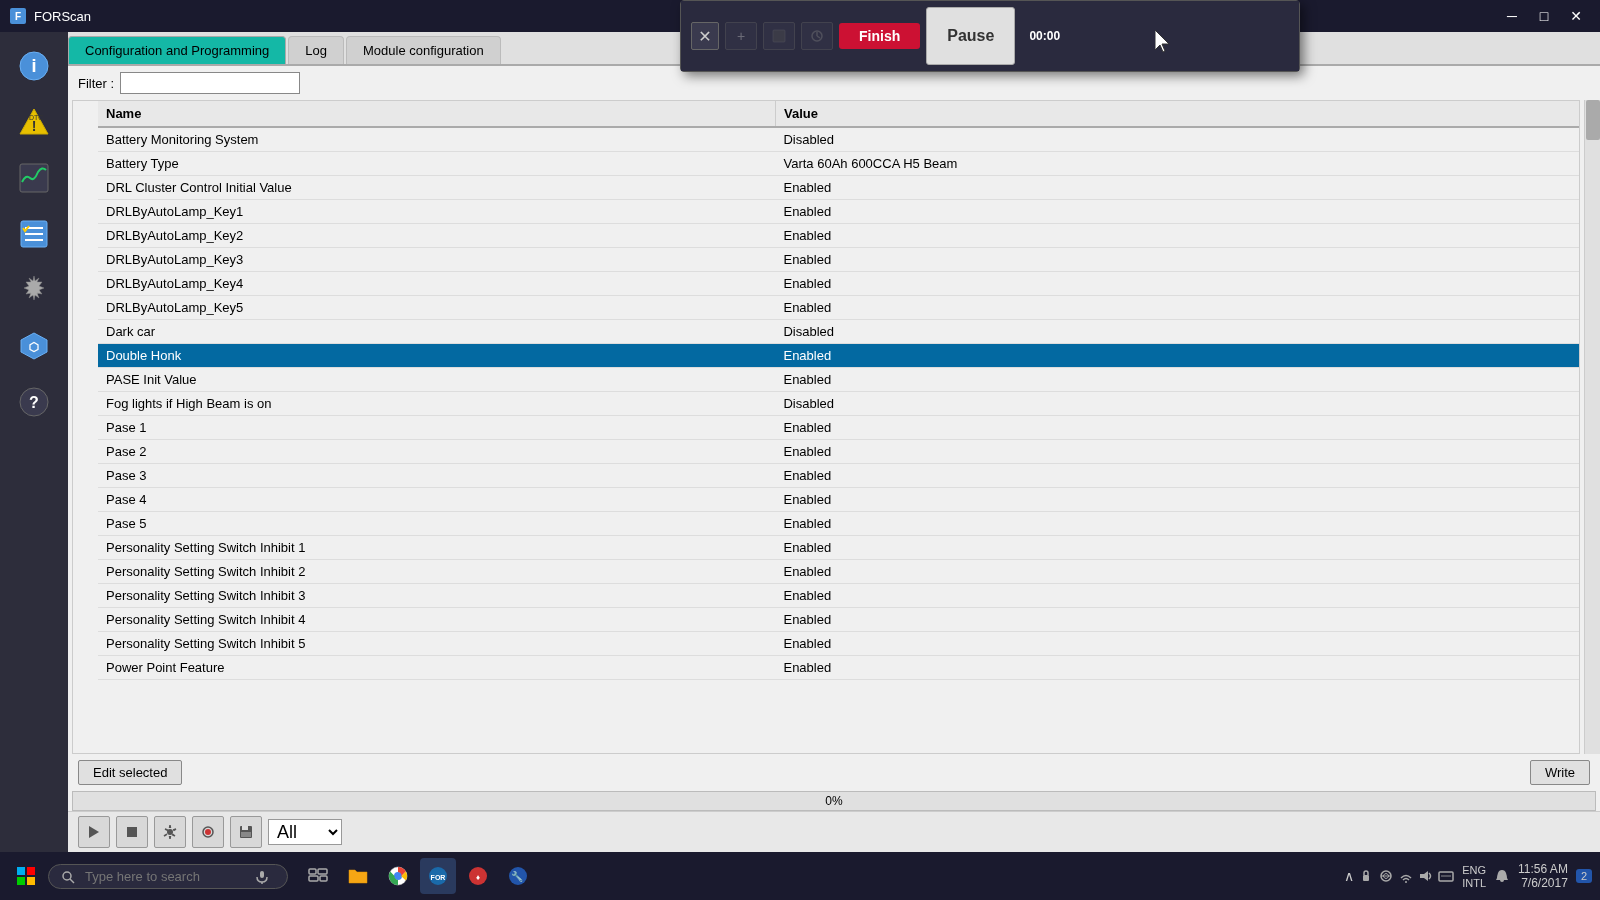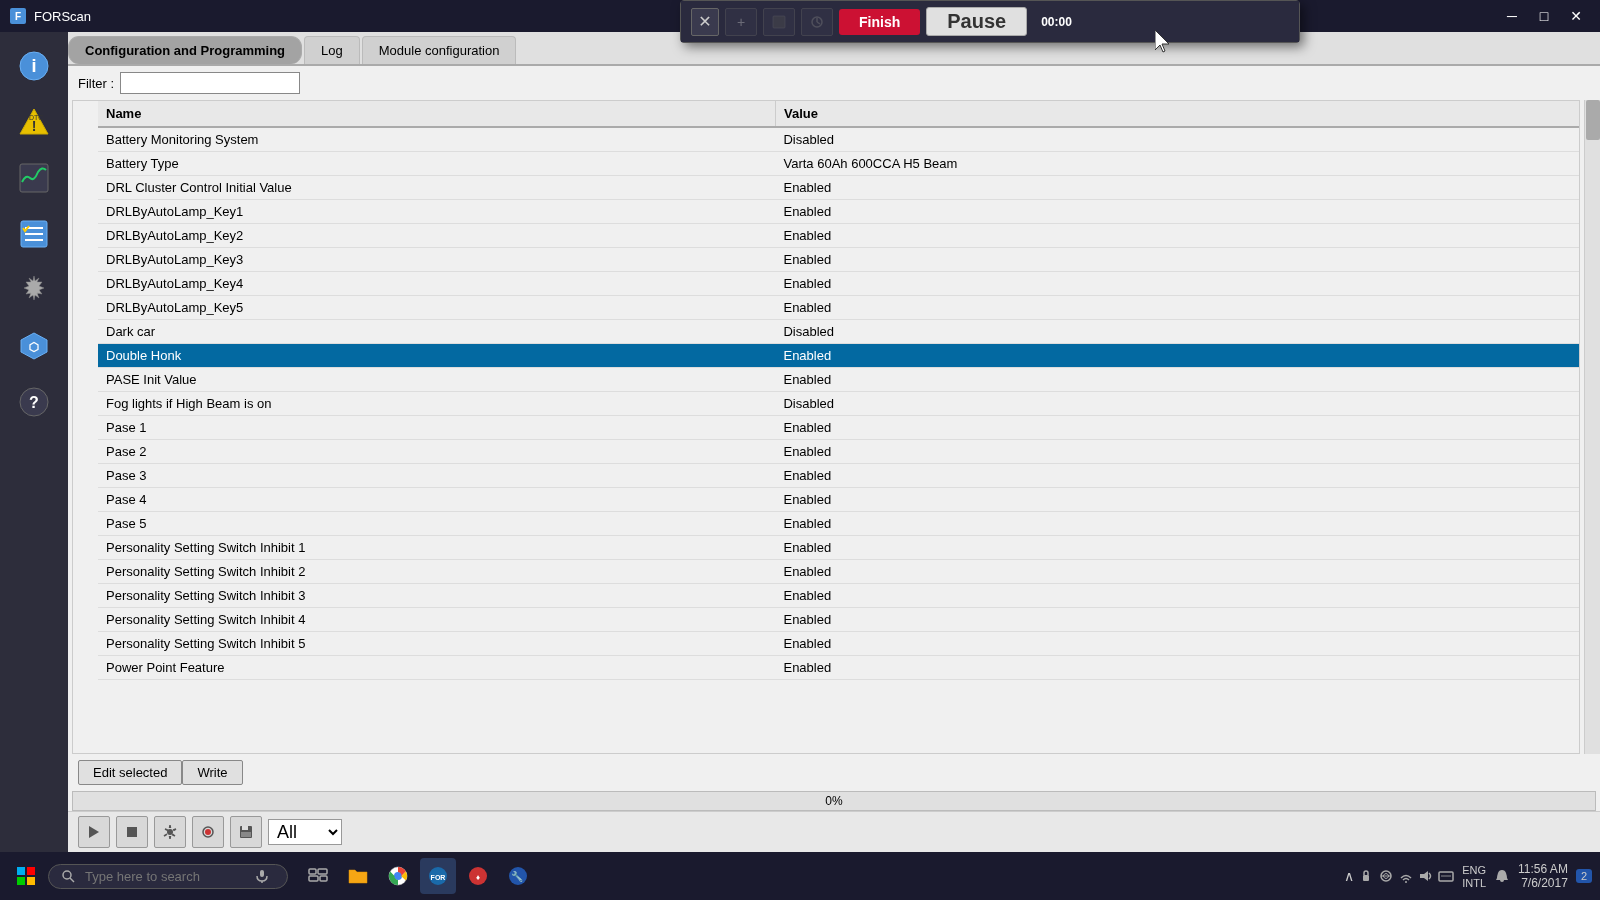--- a/index.html
+++ b/index.html
@@ -90,24 +90,23 @@
       padding: 6px 16px;
       cursor: pointer;
       border: 1px solid #bbb;
       border-bottom: none;
       background: #d0d0d0;
       margin-right: 2px;
       border-radius: 4px 4px 0 0;
       font-size: 13px;
     }
     .tab.active {
-      background: #a3a3a3;
+      background: #14b8a6;
       border-color: #aaa;
-      font-weight: 700;
-      border-radius: 11px;
+      font-weight: 400;
     }
 
     
     .filter-bar {
       display: flex;
       align-items: center;
       padding: 6px 10px;
       gap: 6px;
     }
     .filter-label {
@@ -157,20 +156,21 @@
       font-size: 13px;
     }
     .col-name { width: 45%; }
     .col-value { width: 55%; }
 
     
     .bottom-controls {
       padding: 6px 10px;
       display: flex;
       align-items: center;
+      justify-content: space-between;
     }
     .btn {
       padding: 4px 14px;
       border: 1px solid #888;
       background: #e0e0e0;
       cursor: pointer;
       font-size: 13px;
       border-radius: 2px;
     }
 
@@ -258,25 +258,25 @@
       padding: 5px 20px;
       background: #cc1133;
       border: none;
       color: white;
       font-size: 14px;
       font-weight: bold;
       cursor: pointer;
       border-radius: 3px;
     }
     .btn-pause {
-      padding: 2px 20px;
+      padding: 19px 20px;
       background: #e0e0e0;
       border: 1px solid #aaa;
       color: #333;
-      font-size: 20px;
+      font-size: 16px;
       font-weight: bold;
       cursor: pointer;
       border-radius: 3px;
     }
     .dialog-close {
       width: 28px; height: 28px;
       background: #3a3a4e;
       border: 1px solid #666;
       color: #ccc;
       font-size: 16px;
@@ -310,21 +310,21 @@
       background: transparent;
       border: none;
       color: white;
       font-size: 18px;
       cursor: pointer;
       display: flex; align-items: center; justify-content: center;
       border-radius: 4px;
     }
     .taskbar-search {
       display: flex;
-      align-items: flex-start;
+      align-items: flex-end;
       background: #2a2a3e;
       border: 1px solid #555;
       border-radius: 16px;
       padding: 4px 12px;
       gap: 10px;
       width: 240px;
     }
     .taskbar-search input {
       background: transparent;
       border: none;

